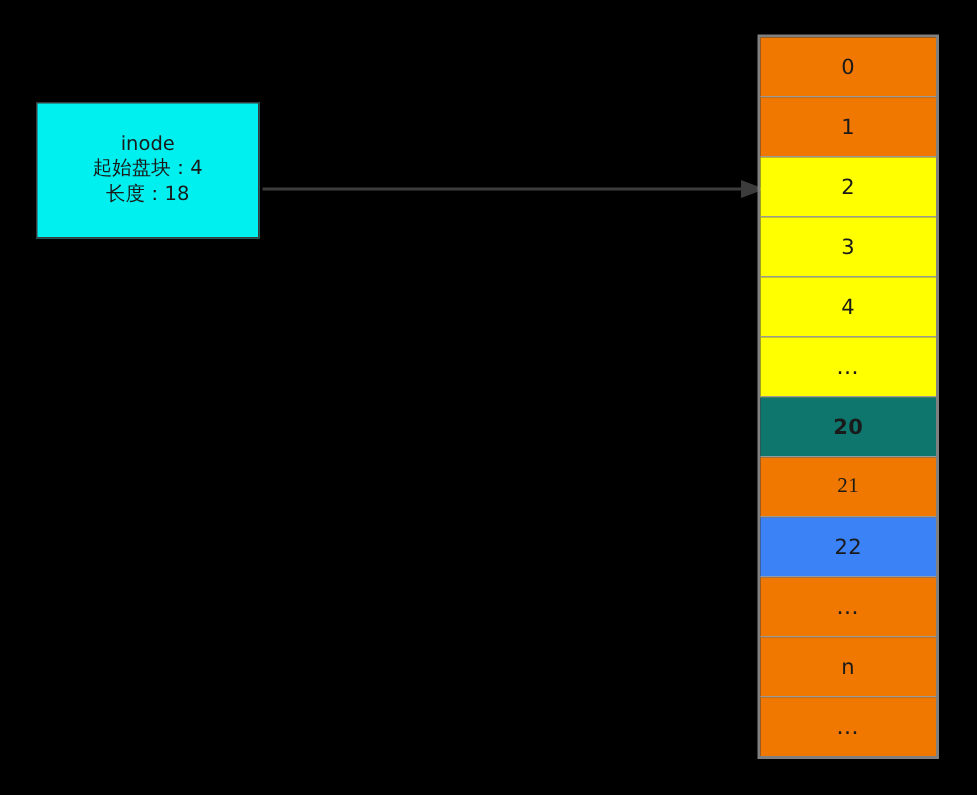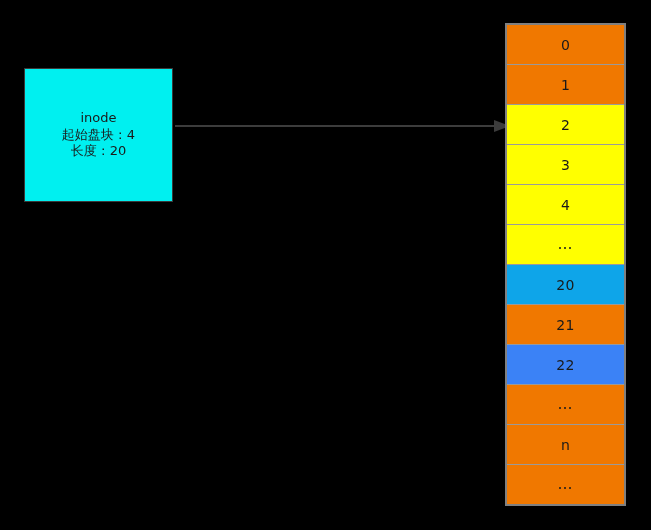--- a/index.html
+++ b/index.html
@@ -23,21 +23,21 @@
     height: 530px;
     background: #000000;
   }
 
   
   #inode-box {
     position: absolute;
     left: 24px;
     top: 68px;
     width: 149px;
-    height: 134px;
+    height: 91px;
     background: #00f0f0;
     border: 1px solid #3a3a3a;
     box-sizing: border-box;
     display: flex;
     flex-direction: column;
     align-items: center;
     justify-content: center;
     line-height: 1.28;
   }
   #inode-box .line {
@@ -93,21 +93,21 @@
   }
 </style>
 </head>
 <body>
 
 <div id="canvas">
 
   <div id="inode-box">
     <div class="line">inode</div>
     <div class="line">起始盘块：4</div>
-    <div class="line">长度：20</div>
+    <div class="line">长度：18</div>
   </div>
 
   <svg id="arrow-svg" viewBox="0 0 345 30">
     <line x1="5" y1="14" x2="325" y2="14" stroke="#3c3c3c" stroke-width="2"></line>
     <polygon points="324,8 340,14 324,20" fill="#3c3c3c"></polygon>
   </svg>
 
   <div id="disk-table">
       <div class="disk-row" style="background: rgb(240, 120, 0);">
         <span class="cell-label">0</span>
@@ -120,24 +120,24 @@
       </div>
       <div class="disk-row" style="background: rgb(255, 255, 0);">
         <span class="cell-label">3</span>
       </div>
       <div class="disk-row" style="background: rgb(255, 255, 0);">
         <span class="cell-label">4</span>
       </div>
       <div class="disk-row ellipsis" style="background: rgb(255, 255, 0);">
         <span class="cell-label">…</span>
       </div>
-      <div class="disk-row" style="background: #0ea5e9;">
+      <div class="disk-row" style="background: #0f766e; font-weight: bold;">
         <span class="cell-label">20</span>
       </div>
-      <div class="disk-row" style="background: rgb(240, 120, 0);">
+      <div class="disk-row" style="background: rgb(240, 120, 0); font-family: Liberation Serif, serif;">
         <span class="cell-label">21</span>
       </div>
       <div class="disk-row" style="background: #3b82f6;">
         <span class="cell-label">22</span>
       </div>
       <div class="disk-row ellipsis" style="background: rgb(240, 120, 0);">
         <span class="cell-label">…</span>
       </div>
       <div class="disk-row" style="background: rgb(240, 120, 0);">
         <span class="cell-label">n</span>

